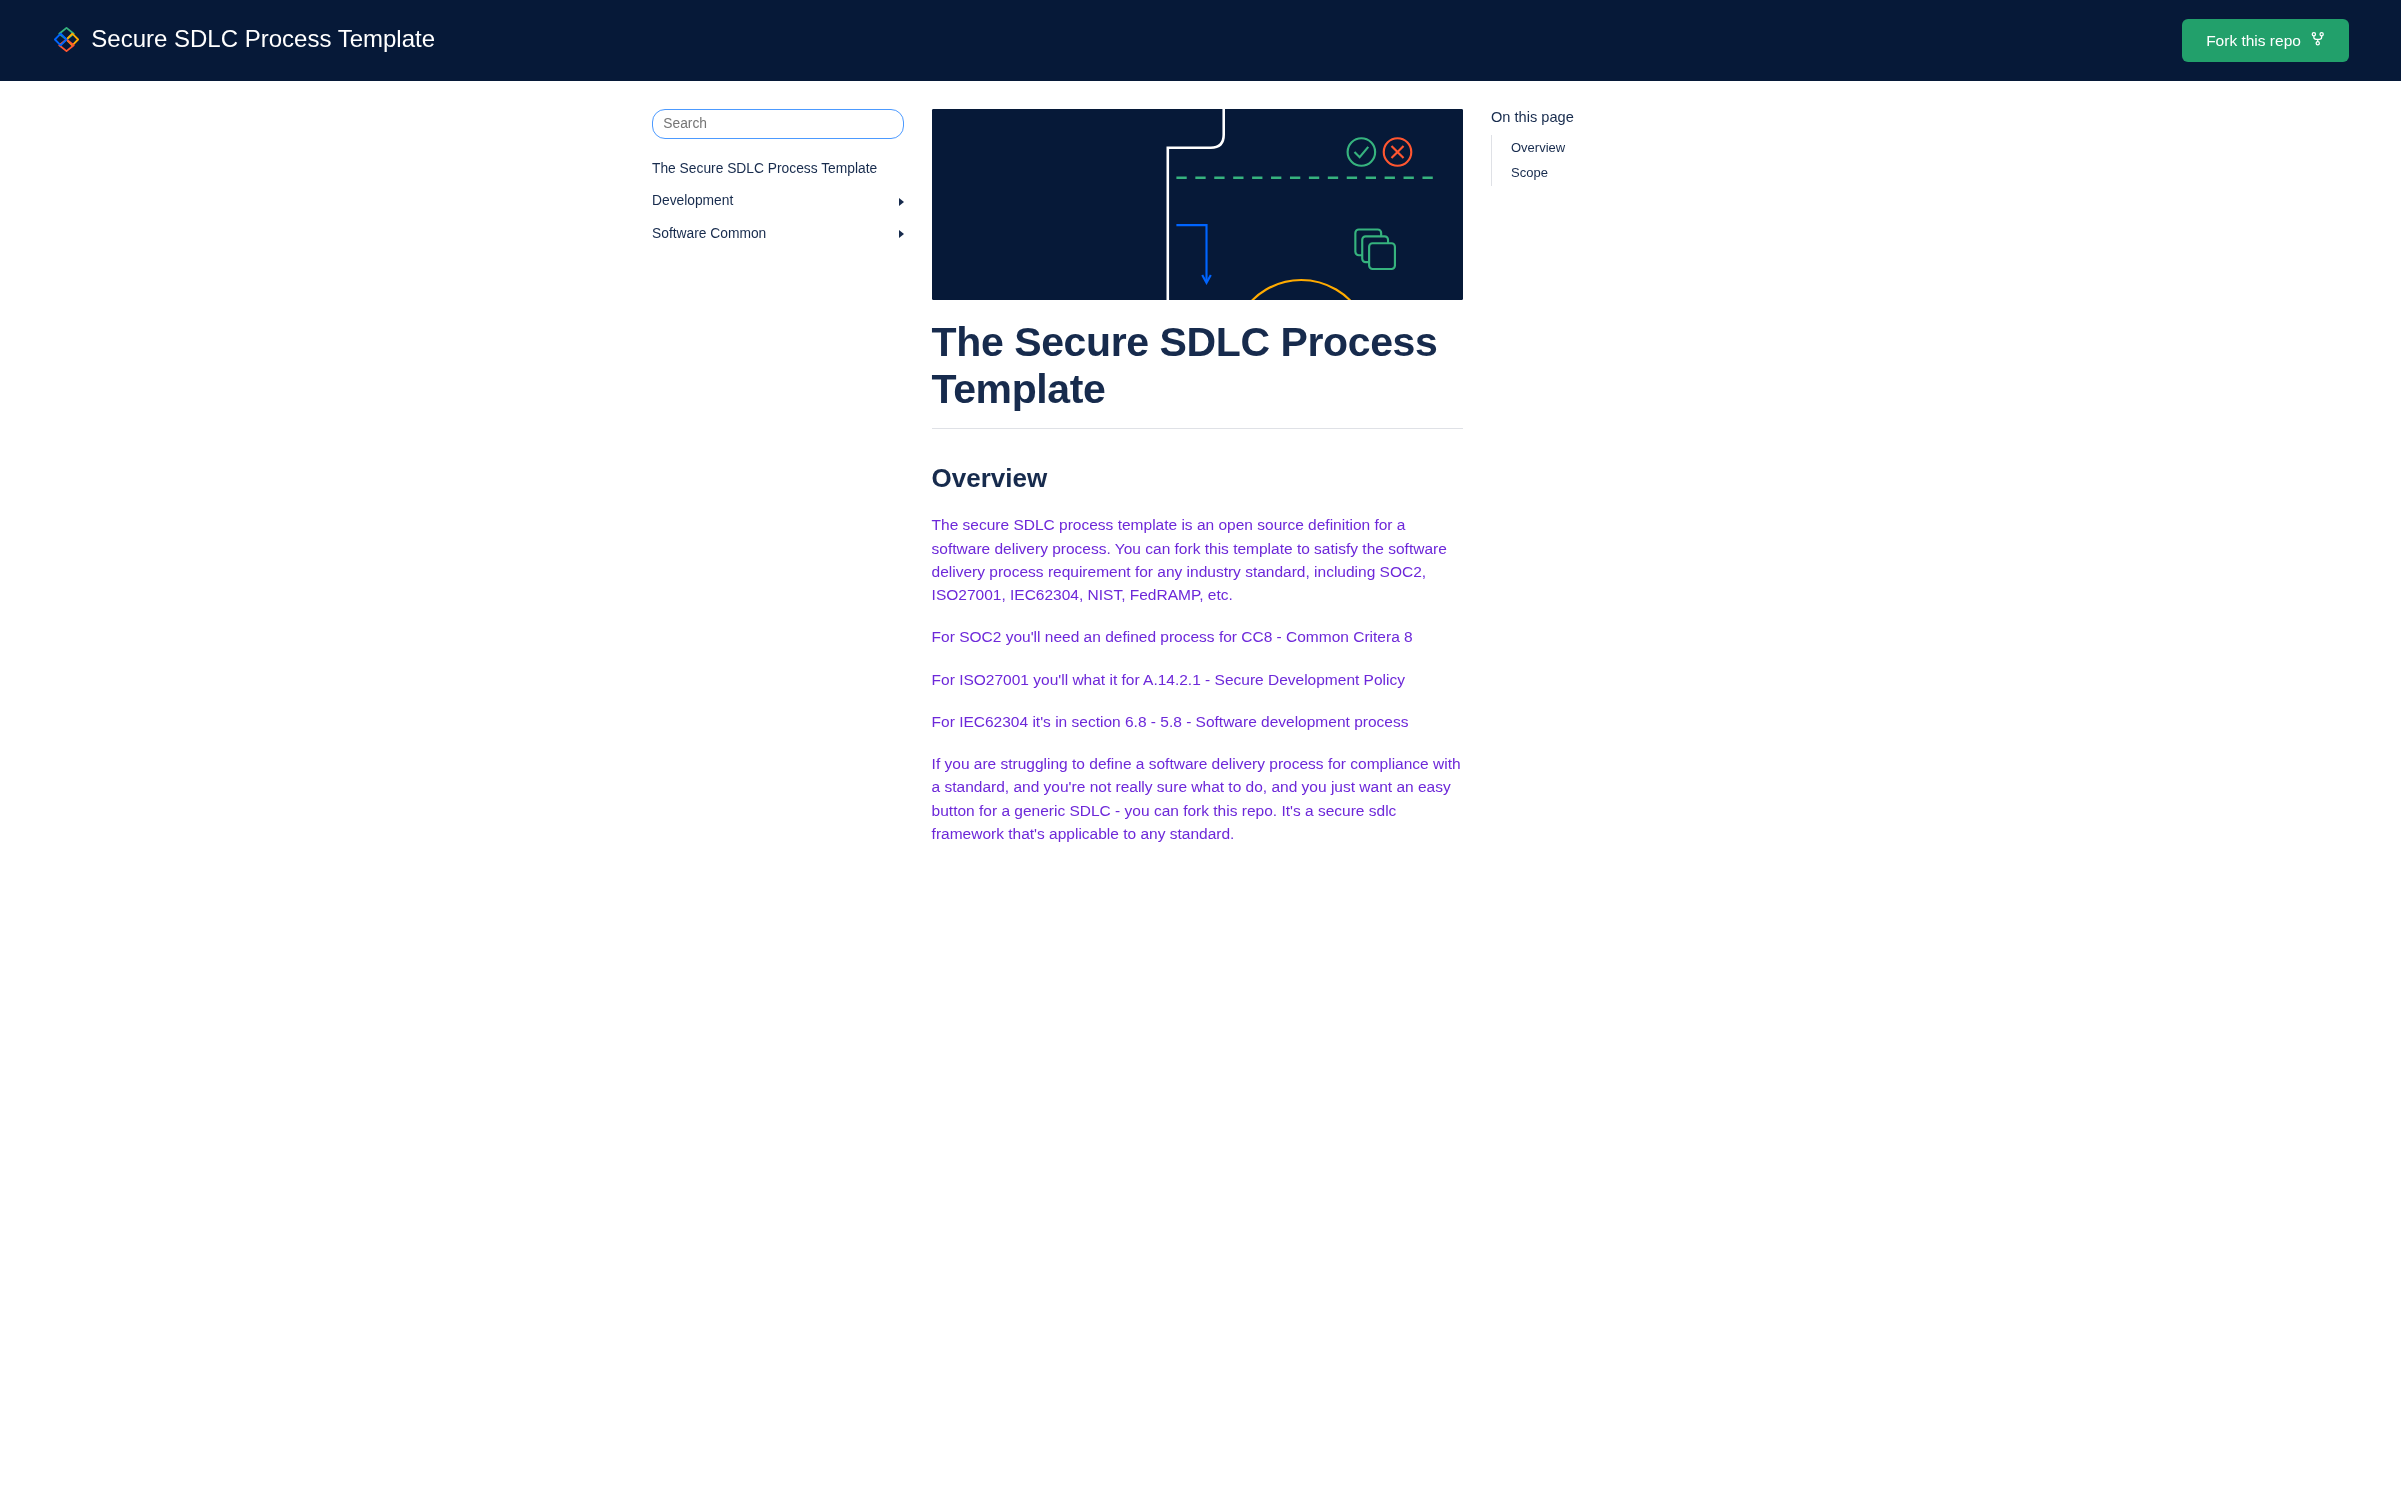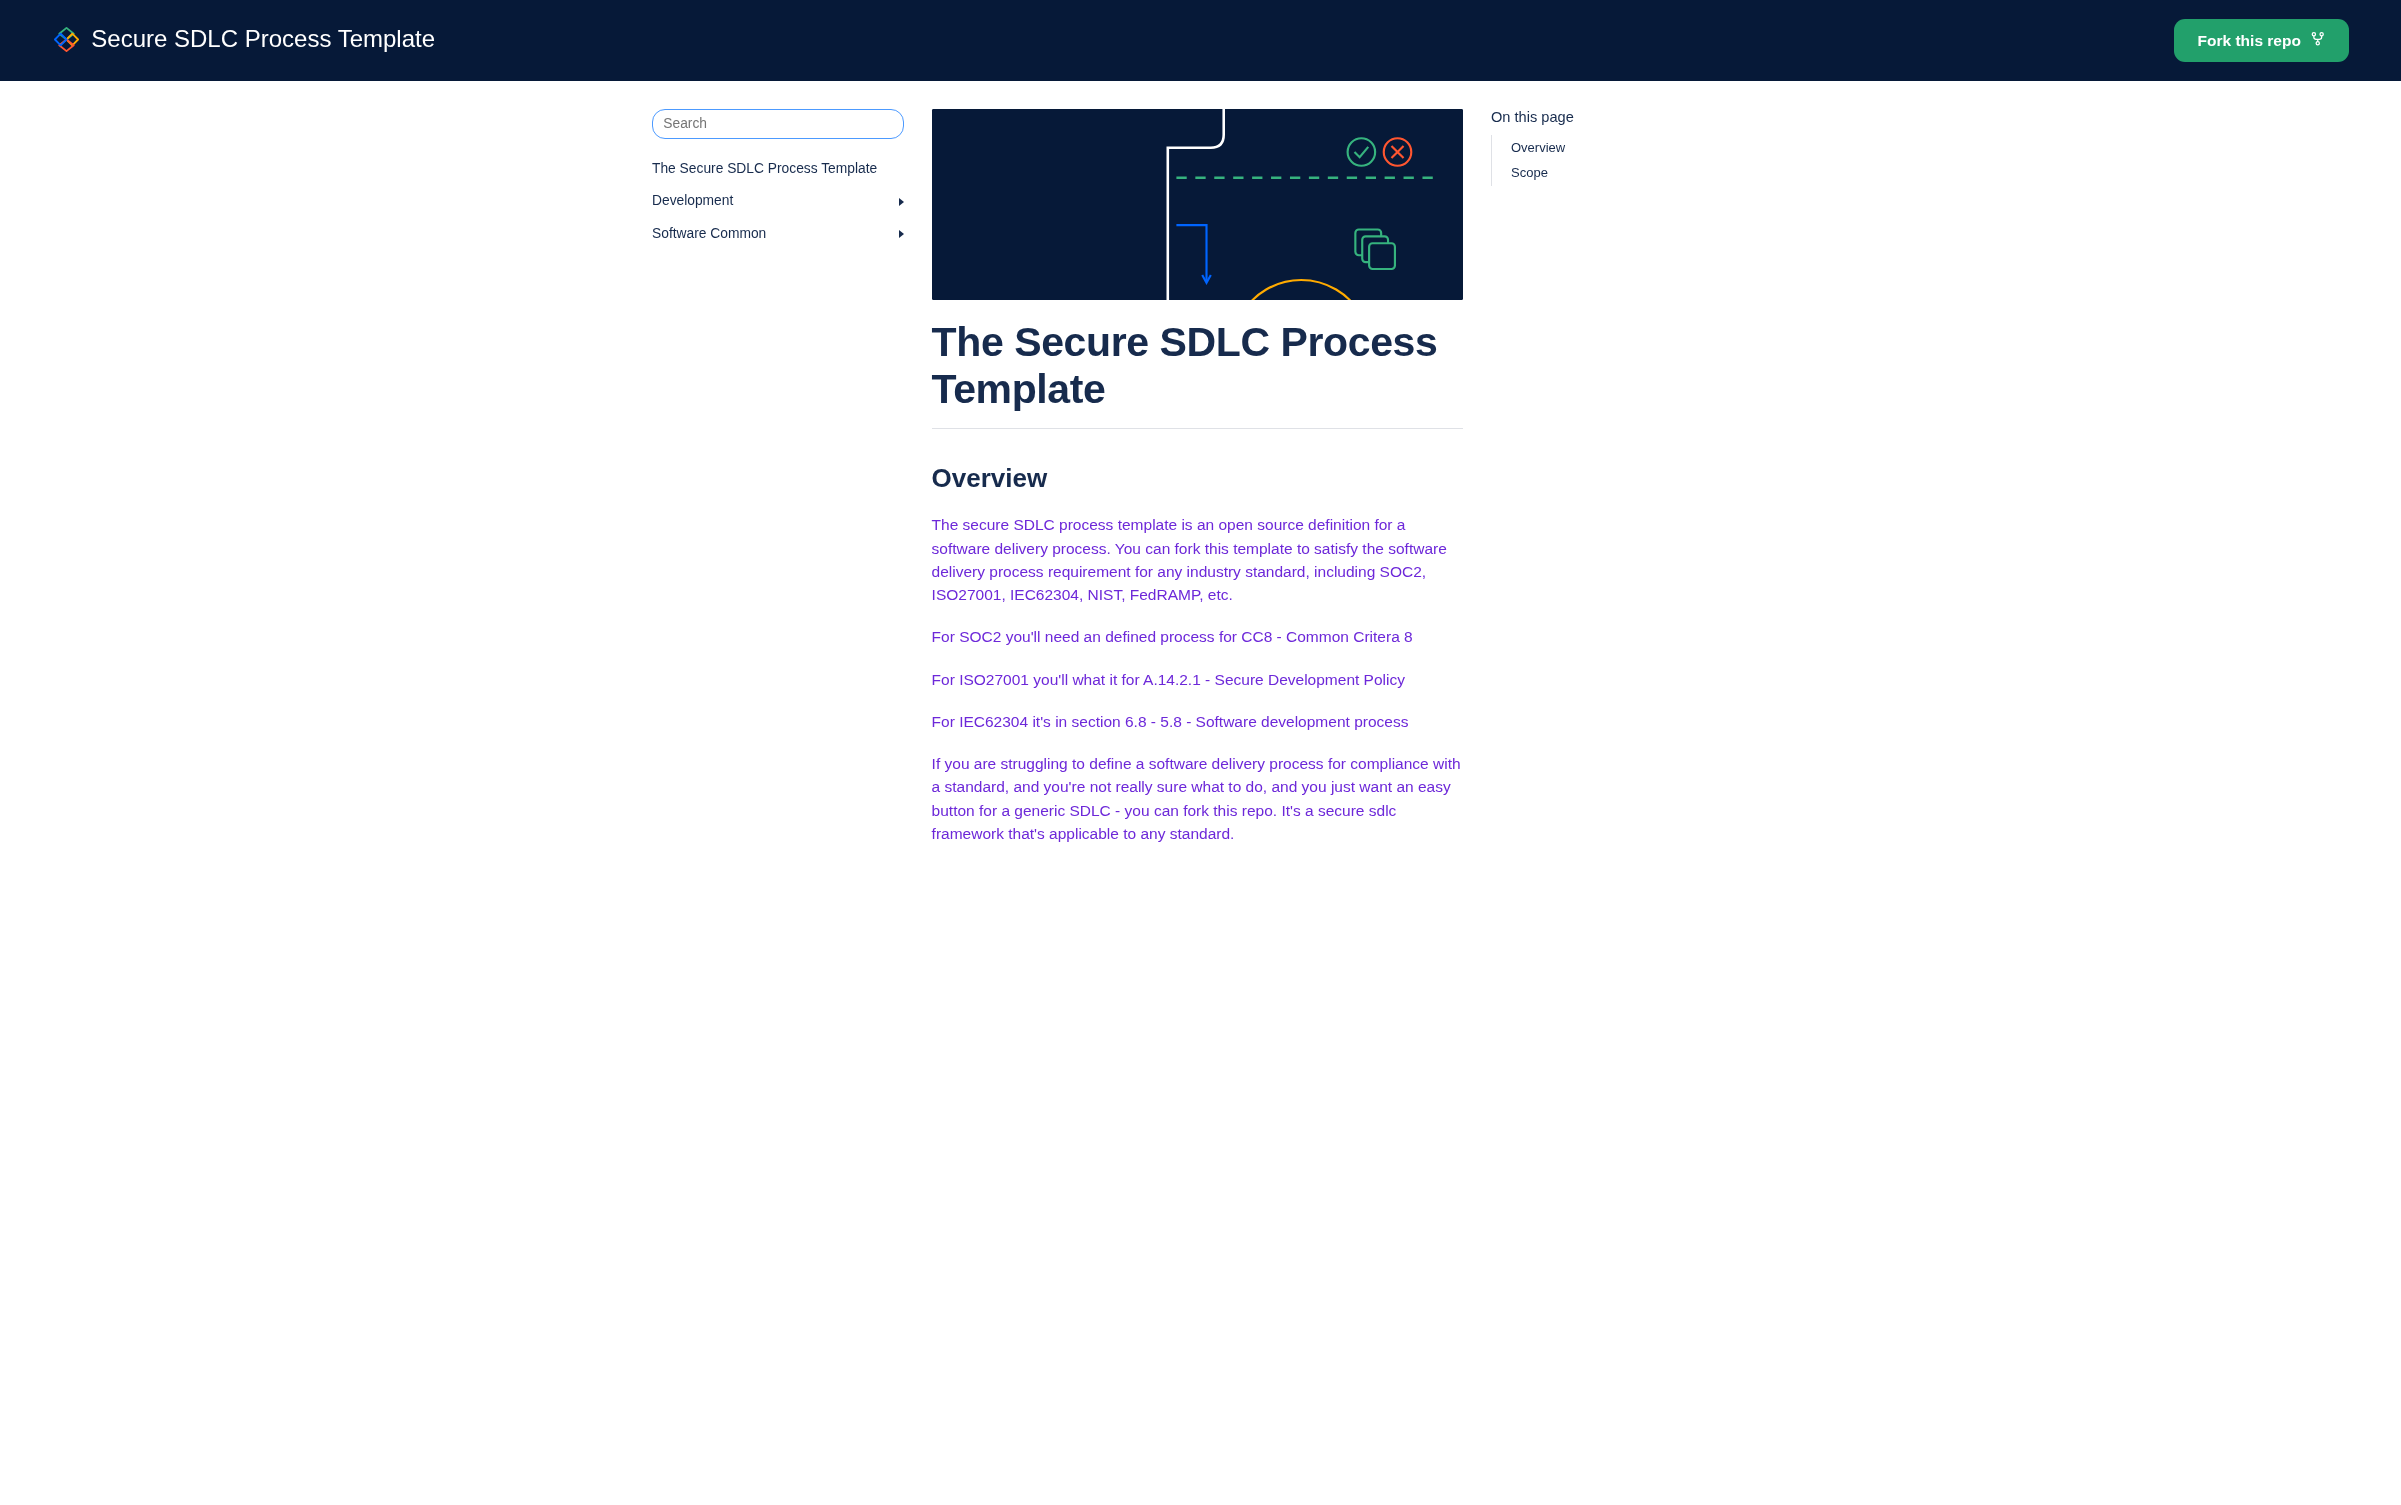--- a/index.html
+++ b/index.html
@@ -13,24 +13,24 @@
   justify-content: space-between;
   padding: 0 52px;
 }
 .brand { display: flex; align-items: flex-start; gap: 10.3px; }
 .brand-title { color: #fff; font-size: 24px; font-weight: 500; }
 .logo-svg { width: 29px; height: 29px; flex-shrink: 0; }
 .fork-btn {
   background: #22a06b;
   color: #fff;
   border: none;
-  border-radius: 11px;
+  border-radius: 6px;
   padding: 12px 24px;
   font-size: 15.5px;
-  font-weight: 700;
+  font-weight: 400;
   display: flex;
   align-items: center;
   gap: 8.6px;
   cursor: pointer;
 }
 .fork-btn svg { width: 15.5px; height: 15.5px; }
 
 .layout {
   display: grid;
   grid-template-columns: 252px 1fr 258px;

